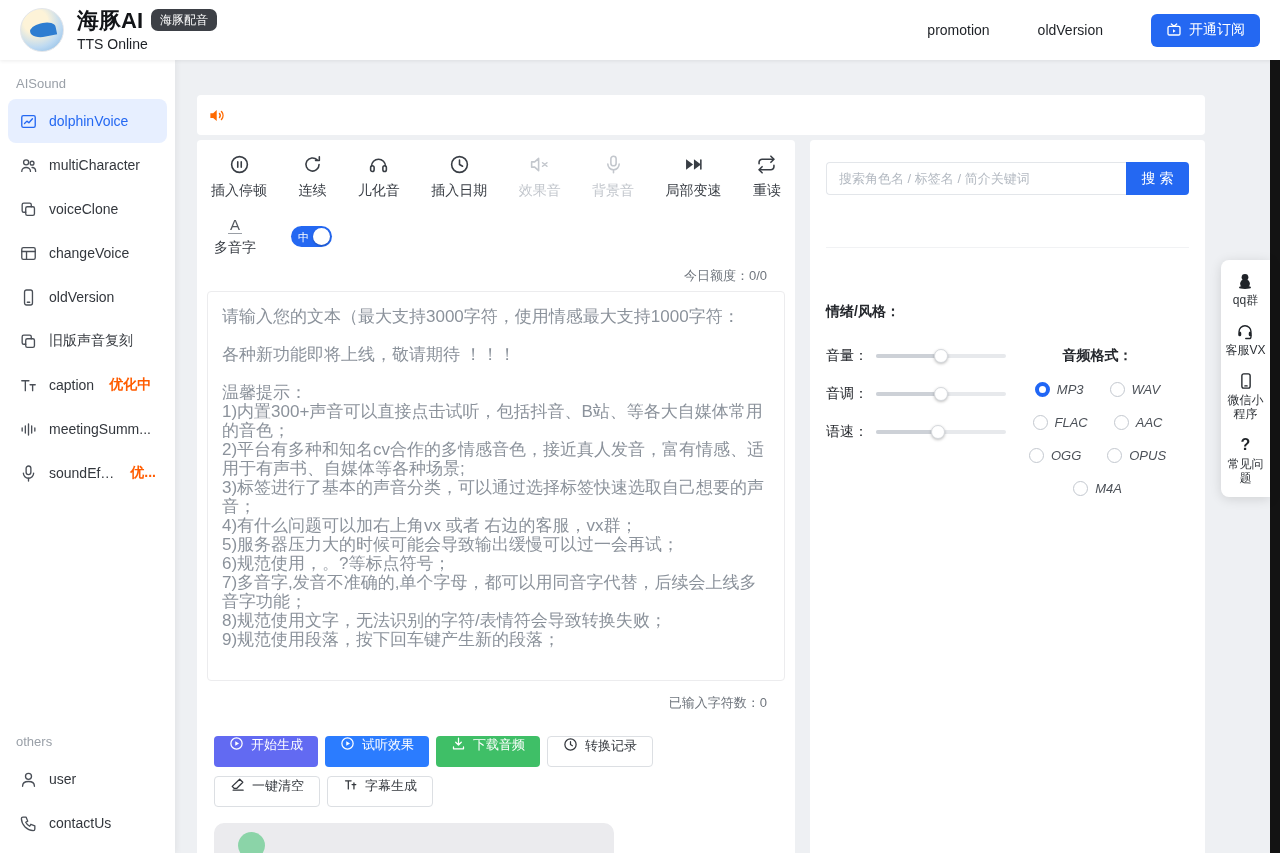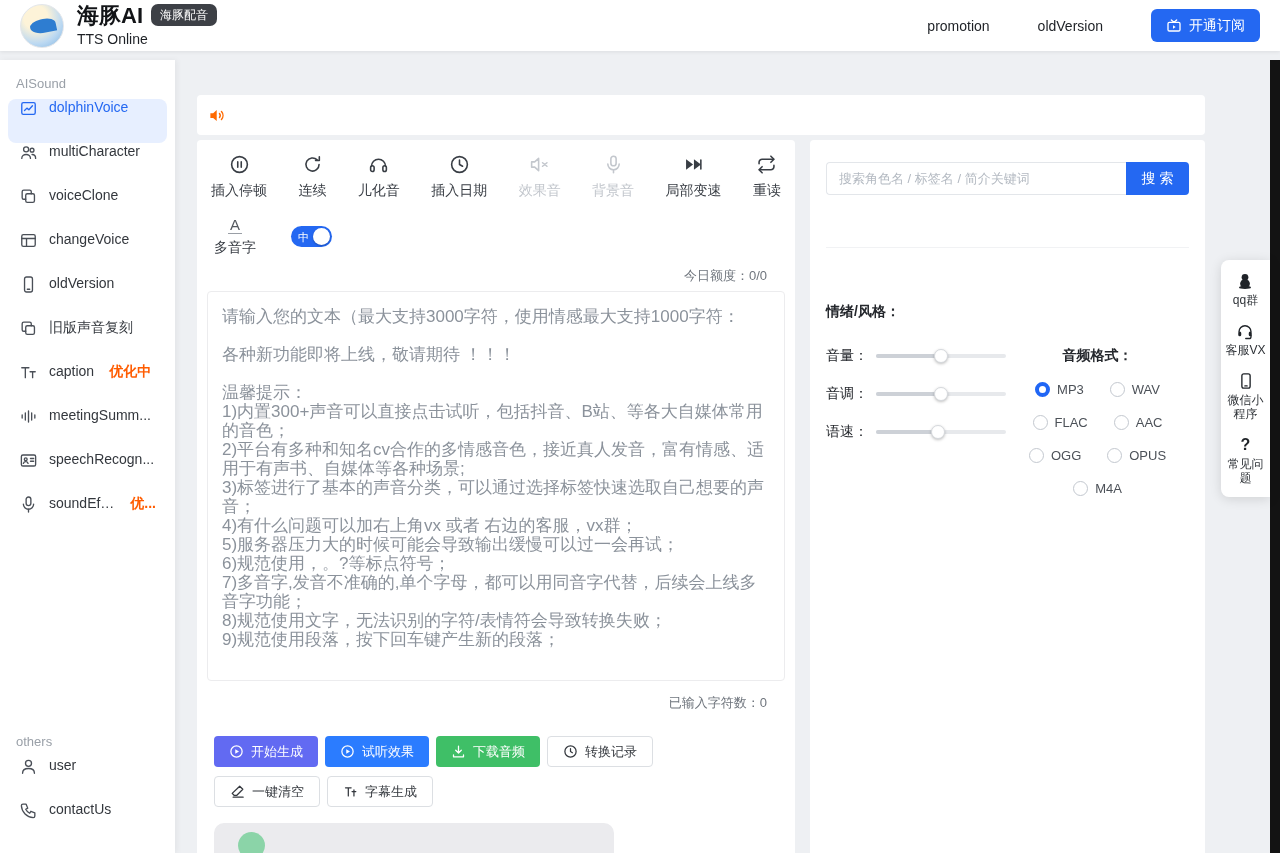--- a/index.html
+++ b/index.html
@@ -1,42 +1,42 @@
 <!DOCTYPE html>
 <html><head>
 <meta charset="utf-8">
 <style>
   * { margin:0; padding:0; box-sizing:border-box; }
   html,body { width:1280px; height:853px; overflow:hidden; font-family:"Liberation Sans","DejaVu Sans",sans-serif; background:#eef0f3; position:relative; }
 
   svg { display:block; }
 
   
-  .header { position:absolute; top:0; left:0; right:0; height:51px; background:#fff; z-index:30;
+  .header { position:absolute; top:0; left:0; right:0; height:60px; background:#fff; z-index:30;
             display:flex; align-items:center; padding:0 20px; box-shadow:0 1px 4px rgba(0,0,0,.08); }
   .logo { width:44px; height:44px; border-radius:50%; margin-right:13px; flex:none;
           background:radial-gradient(circle at 35% 30%, #fdf3d8 0 30%, #bcd9f2 65%, #7fb3e0 100%);
           border:1px solid #e3e6ea; position:relative; overflow:hidden; }
   .logo .fin { position:absolute; left:9px; top:14px; width:26px; height:14px; border-radius:50% 50% 0 60%;
                background:#2e7dd1; transform:rotate(-12deg); }
   .title-block { display:flex; flex-direction:column; }
   .title-row { display:flex; align-items:flex-start; }
   .app-title { font-size:22px; font-weight:bold; color:#121417; line-height:24px; }
   .app-badge { margin-left:8px; background:#3d4046; color:#fff; font-size:12px; padding:4px 9px; border-radius:7px; line-height:14px; }
   .app-subtitle { font-size:14px; color:#1d2025; margin-top:3px; }
   .header-spacer { flex:1; }
   .nav-link { font-size:14px; color:#1d2025; margin-right:48px; cursor:pointer; }
   .subscribe-btn { background:#2468f2; color:#fff; border:none; border-radius:6px; height:33px; padding:0 15px;
                    font-size:14px; display:flex; align-items:center; gap:7px; cursor:pointer; }
 
   
   .sidebar { position:absolute; top:60px; left:0; bottom:0; width:175px; background:#fff; z-index:20;
              box-shadow:2px 0 6px rgba(0,0,0,.05); display:flex; flex-direction:column; padding-top:6px; }
   .section-label { font-size:13px; color:#9aa0a8; padding:10px 16px 8px; }
-  .side-item { height:44px; margin:0 8px; border-radius:8px; display:flex; align-items:flex-start; gap:11px;
+  .side-item { height:44px; margin:0 8px; border-radius:8px; display:flex; align-items:center; gap:11px;
                padding:0 11px; font-size:14px; color:#33373d; cursor:pointer; flex:none; }
   .side-item .sicon { width:19px; height:19px; color:#4a4f57; flex:none; }
   .side-item.active { background:#e7efff; color:#2468f2; }
   .side-item.active .sicon { color:#2468f2; }
   .side-item .tag { color:#ff5c00; font-weight:bold; margin-left:4px; white-space:nowrap; }
   .side-item .slabel { white-space:nowrap; overflow:hidden; text-overflow:ellipsis; }
   .side-spacer { flex:1; }
 
   
   .main { position:absolute; left:175px; top:60px; right:0; bottom:0; background:#eef0f3; }
@@ -59,21 +59,21 @@
   .toggle .t-label { position:absolute; left:7px; top:3.5px; color:#fff; font-size:11px; line-height:14px; }
   .toggle .knob { position:absolute; right:2px; top:2px; width:17px; height:17px; background:#fff; border-radius:50%; box-shadow:0 1px 2px rgba(0,0,0,.25); }
   .quota { text-align:right; font-size:13px; color:#6f757d; margin-top:10px; padding-right:18px; }
   .main-textarea { width:100%; height:390px; margin-top:6px; border:1px solid #ececee; border-radius:4px; resize:none;
                    padding:15px 14px; font-size:17px; line-height:19px; color:#333; outline:none;
                    font-family:"Liberation Sans","DejaVu Sans",sans-serif; }
   .main-textarea::placeholder { color:#8b929b; }
   .char-count { text-align:right; font-size:13px; color:#6f757d; margin-top:9px; padding-right:18px; }
   .btn-rows { margin-top:24px; padding-left:7px; }
   .btn-row { display:flex; gap:7px; margin-bottom:9px; }
-  .btn { height:31px; padding:0 15px; border-radius:4px; font-size:13px; display:flex; align-items:center; gap:7px;
+  .btn { height:31px; padding:0 15px; border-radius:4px; font-size:13px; display:flex; align-items:flex-start; gap:7px;
          border:none; cursor:pointer; font-family:inherit; }
   .btn .bicon { width:15px; height:15px; }
   .btn-purple { background:#626af2; color:#fff; }
   .btn-blue { background:#2b7cff; color:#fff; }
   .btn-green { background:#3fbf67; color:#fff; }
   .btn-plain { background:#fff; color:#33373d; border:1px solid #dcdfe3; }
   .history-stub { margin-top:16px; margin-left:7px; width:400px; height:40px; background:#ebebee; border-radius:10px; position:relative; }
   .history-stub .avatar { position:absolute; left:24px; top:9px; width:27px; height:27px; border-radius:50%; background:#8bd4a8; }
 
   
@@ -103,21 +103,21 @@
   .slider-row { display:flex; align-items:center; margin-bottom:20px; }
   .slider-label { width:50px; font-size:14px; color:#24272c; flex:none; }
   .slider-track { flex:1; height:4px; background:#e7e9ec; border-radius:2px; position:relative; margin-left:0; }
   .slider-fill { position:absolute; left:0; top:0; bottom:0; background:#cdd1d7; border-radius:2px; }
   .slider-thumb { position:absolute; top:50%; width:14px; height:14px; background:#fff; border-radius:50%;
                   border:1px solid #d6d9dd; box-shadow:0 1px 3px rgba(0,0,0,.25); transform:translate(-50%,-50%); cursor:pointer; }
   .formats-col { flex:1; display:flex; flex-direction:column; align-items:center; }
   .formats-title { font-size:14px; font-weight:bold; color:#24272c; }
   .radio-grid { margin-top:17px; display:flex; flex-direction:column; gap:18px; align-items:center; }
   .radio-line { display:flex; gap:26px; }
-  .radio-item { display:flex; align-items:center; gap:7px; cursor:pointer; }
+  .radio-item { display:flex; align-items:center; gap:7px; cursor:pointer;font-style:italic; }
   .radio { width:15px; height:15px; border-radius:50%; border:1.5px solid #c3c8cf; background:#fff; flex:none; }
   .radio.checked { border:4.8px solid #2066f5; }
   .radio-item span { font-size:13px; color:#4c5158; }
 
   
   .float-panel { position:absolute; right:10px; top:260px; width:49px; background:#fff; border-radius:8px 0 0 8px;
                  box-shadow:0 2px 12px rgba(0,0,0,.13); padding:12px 2px; display:flex; flex-direction:column; gap:15px;
                  align-items:center; z-index:40; }
   .float-item { display:flex; flex-direction:column; align-items:center; gap:3px; color:#2e3237; font-size:12px;
                 line-height:14px; text-align:center; cursor:pointer; }
@@ -234,30 +234,20 @@
 
   <div class="side-item">
     <span class="sicon">
         <svg viewBox="0 0 24 24" fill="none" stroke="currentColor" stroke-width="1.7" stroke-linecap="round" stroke-linejoin="round">
           <path d="M4 10v4M8 7.5v9M12 5v14M16 7.5v9M20 10v4"></path>
         </svg>
       </span>
     <span class="slabel">meetingSumm...</span>
   </div>
 
-  <div class="side-item">
-    <span class="sicon">
-        <svg viewBox="0 0 24 24" fill="none" stroke="currentColor" stroke-width="1.7" stroke-linecap="round" stroke-linejoin="round">
-          <rect x="3" y="5" width="18" height="14" rx="2"></rect>
-          <circle cx="8.5" cy="10.5" r="1.8"></circle>
-          <path d="M5.5 15.7c.5-1.5 1.7-2.3 3-2.3s2.5.8 3 2.3M14.5 9.5h4M14.5 13h4"></path>
-        </svg>
-      </span>
-    <span class="slabel">speechRecogn...</span>
-  </div>
 
   <div class="side-item">
     <span class="sicon">
         <svg viewBox="0 0 24 24" fill="none" stroke="currentColor" stroke-width="1.7" stroke-linecap="round" stroke-linejoin="round">
           <rect x="9" y="2.5" width="6" height="11" rx="3"></rect>
           <path d="M5.5 11.5a6.5 6.5 0 0 0 13 0"></path>
           <path d="M12 18v3.5"></path>
         </svg>
       </span>
     <span class="slabel">soundEffect</span>

